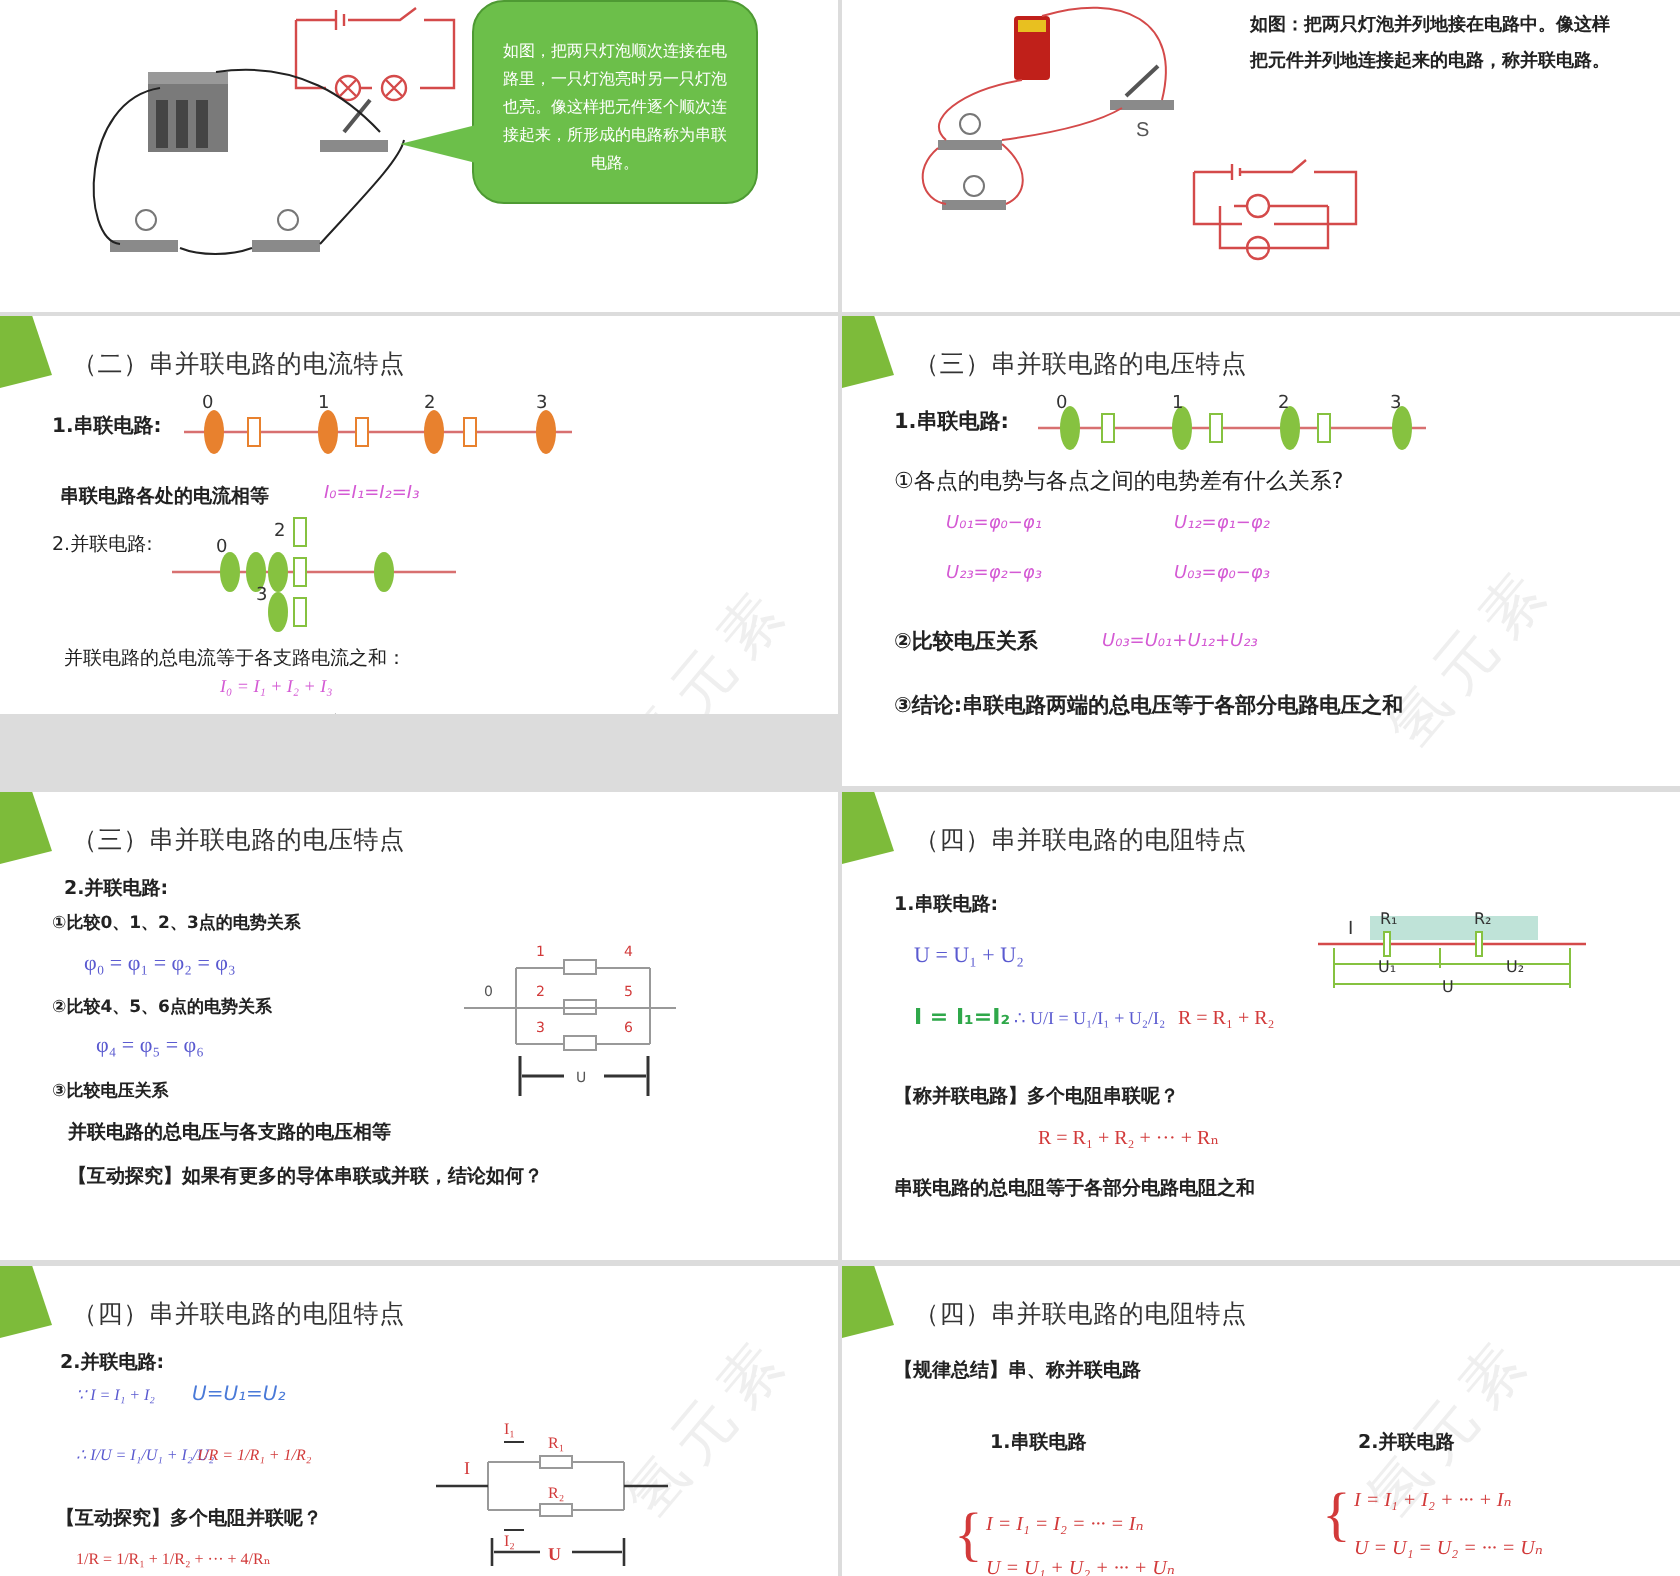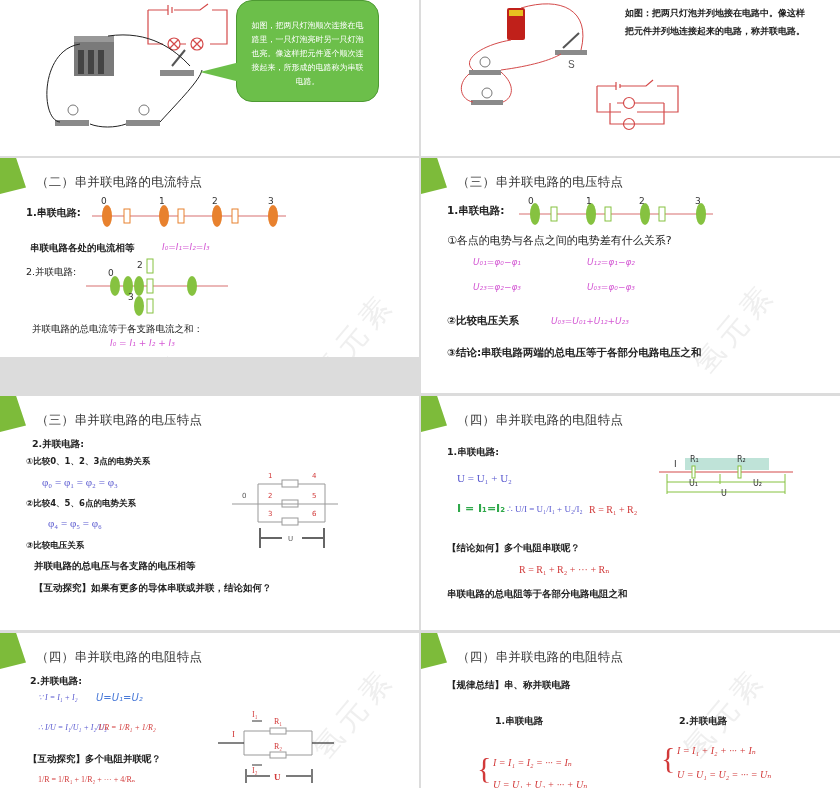--- a/index.html
+++ b/index.html
@@ -146,21 +146,21 @@
       <ellipse cx="55" cy="48" rx="5" ry="10" fill="#86c240"></ellipse>
       <rect x="63" y="1" width="6" height="14" fill="#fff" stroke="#86c240"></rect>
       <rect x="63" y="21" width="6" height="14" fill="#fff" stroke="#86c240"></rect>
       <rect x="63" y="41" width="6" height="14" fill="#fff" stroke="#86c240"></rect>
       <ellipse cx="108" cy="28" rx="5" ry="10" fill="#86c240"></ellipse>
       <text x="24" y="18" font-size="9" fill="#333">0</text>
       <text x="53" y="10" font-size="9" fill="#333">2</text>
       <text x="44" y="42" font-size="9" fill="#333">3</text>
     </svg>
     <div class="t" style="left:32px;top:165px;font-size:9.5px;">并联电路的总电流等于各支路电流之和：</div>
-    <div class="t pink" style="left:110px;top:180px;font-size:9px;">I₀ = I₁ + I₂ + I₃</div>
+    <div class="t pink" style="left:110px;top:180px;font-size:9px;font-family:Liberation Serif, serif;">I₀ = I₁ + I₂ + I₃</div>
     <div class="t b" style="left:32px;top:198px;font-size:9.5px;">讨论：如果有更多的导体串联或并联，结论如何？</div>
   </div>
 
   <div class="slide" style="left:421px;top:158px;width:419px;height:235px;">
     <div class="accent"></div>
     <div class="watermark" style="left:260px;top:150px;">氢元素</div>
     <div class="stitle">（三）串并联电路的电压特点</div>
     <div class="t b" style="left:26px;top:46px;font-size:10.5px;">1.串联电路:</div>
     <svg style="left:96px;top:40px;" width="200" height="30">
       <line x1="2" y1="16" x2="196" y2="16" stroke="#d87070" stroke-width="1.2"></line>
@@ -228,21 +228,21 @@
   </div>
 
   <div class="slide" style="left:421px;top:396px;width:419px;height:234px;">
     <div class="accent"></div>
     <div class="stitle">（四）串并联电路的电阻特点</div>
     <div class="t b" style="left:26px;top:50px;font-size:9.5px;">1.串联电路:</div>
     <div class="t blue serif" style="left:36px;top:76px;font-size:11px;">U = U₁ + U₂</div>
     <div class="t green" style="left:36px;top:106px;font-size:11px;">I = I₁=I₂</div>
     <div class="t blue serif" style="left:86px;top:108px;font-size:9px;">∴ U/I = U₁/I₁ + U₂/I₂</div>
     <div class="t red serif" style="left:168px;top:108px;font-size:10px;">R = R₁ + R₂</div>
-    <div class="t b" style="left:26px;top:146px;font-size:9.5px;">【结论如何】多个电阻串联呢？</div>
+    <div class="t b" style="left:26px;top:146px;font-size:9.5px;">【称并联电路】多个电阻串联呢？</div>
     <div class="t red serif" style="left:98px;top:168px;font-size:10px;">R = R₁ + R₂ + ··· + Rₙ</div>
     <div class="t b" style="left:26px;top:192px;font-size:9.5px;">串联电路的总电阻等于各部分电路电阻之和</div>
     <svg style="left:236px;top:56px;" width="140" height="50">
       <rect x="28" y="6" width="84" height="12" fill="#bfe3d8"></rect>
       <line x1="2" y1="20" x2="136" y2="20" stroke="#d44a4a" stroke-width="1.2"></line>
       <rect x="35" y="14" width="3" height="12" fill="#fff" stroke="#86c240"></rect>
       <rect x="81" y="14" width="3" height="12" fill="#fff" stroke="#86c240"></rect>
       <g stroke="#86c240" stroke-width="1" fill="none">
         <line x1="10" y1="22" x2="10" y2="42"></line>
           <line x1="128" y1="22" x2="128" y2="42"></line>

